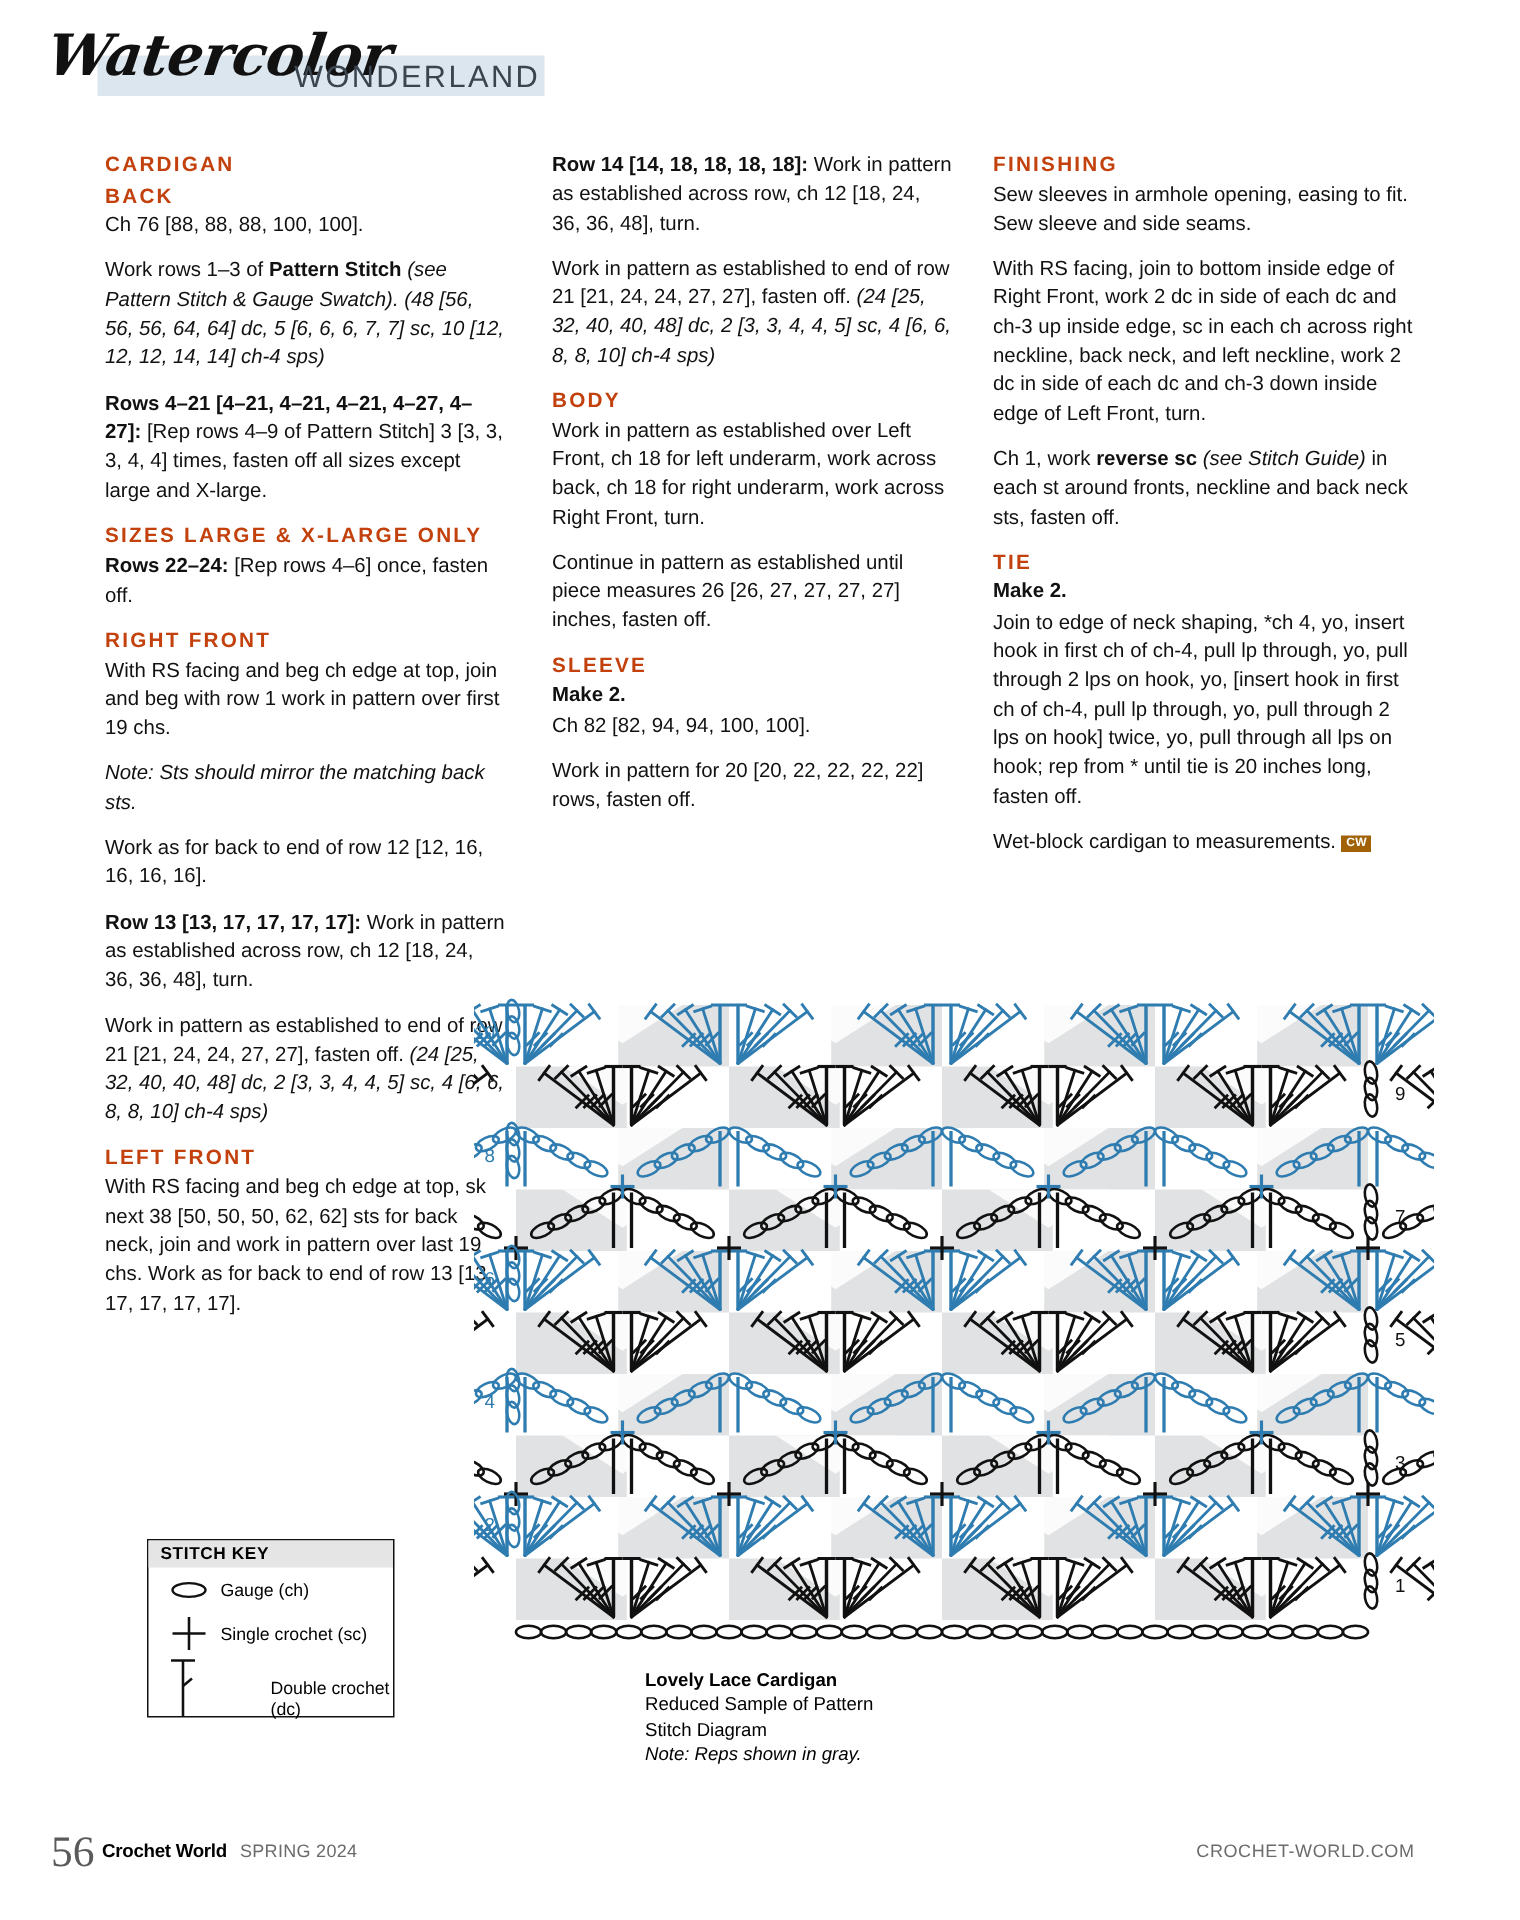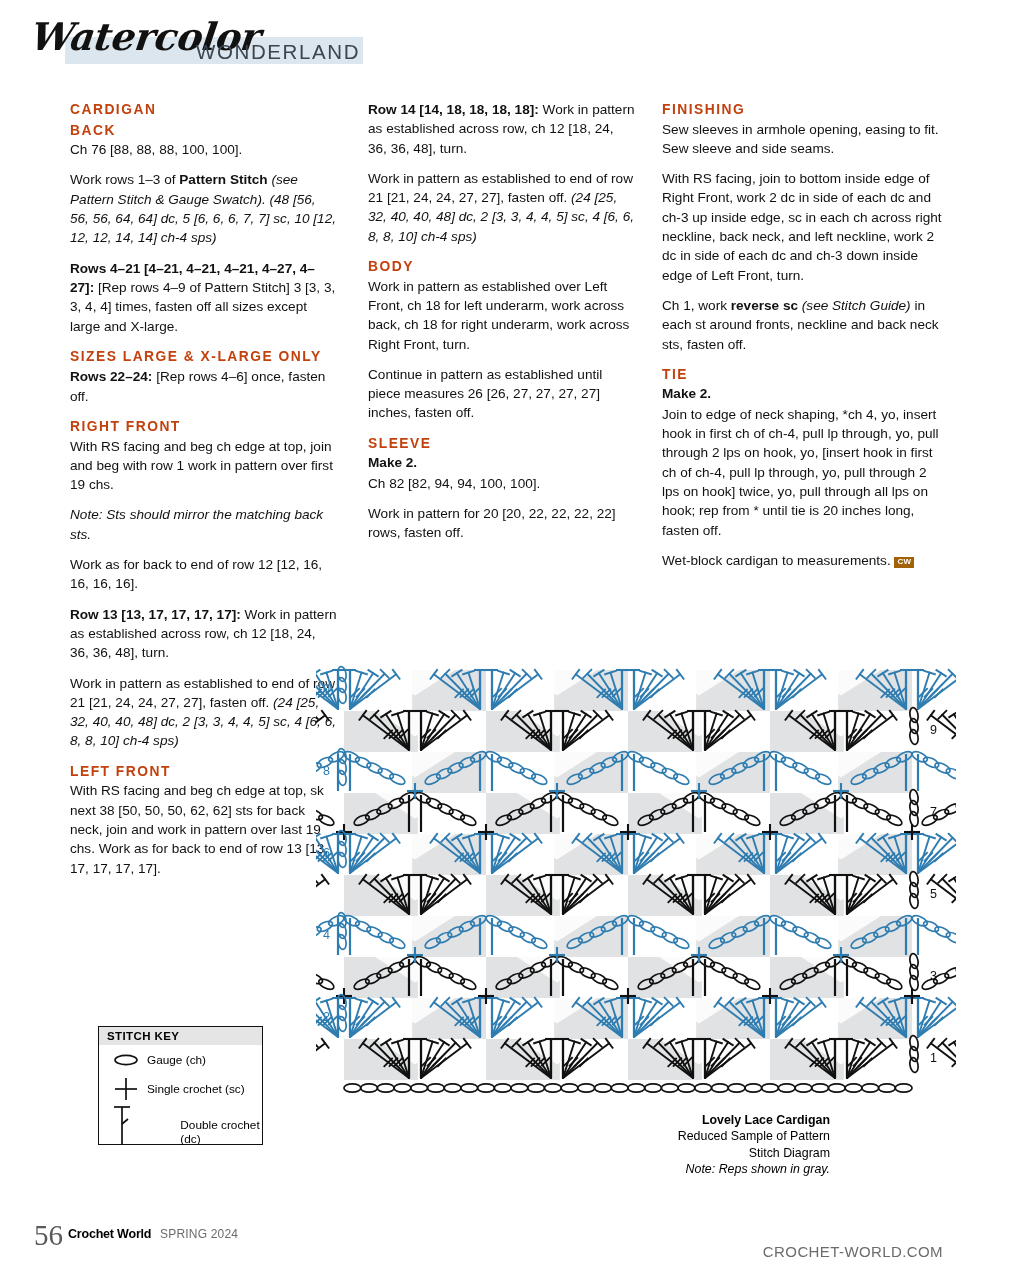--- a/index.html
+++ b/index.html
@@ -52,40 +52,40 @@
   #stitch-key-title{
     font-weight:700;font-size:11.5px;letter-spacing:.4px;
     background:#e5e5e5;padding:3px 0 3px 8px;
   }
   .key-row{display:flex;align-items:center;height:29px;padding-left:6px;}
   .key-glyph{width:42px;display:flex;justify-content:center;align-items:center;}
   .key-label{font-size:11.8px;}
   
   #diagram{position:absolute;left:316px;top:628px;width:640px;height:485px;}
   #caption{
-    position:absolute;left:430px;top:1112px;width:400px;text-align:right;
+    position:absolute;left:430px;top:1112px;width:400px;text-align:left;
     font-size:12.4px;line-height:1.32;
   }
   #caption .t1{font-weight:700;}
   
   #footer{position:absolute;left:0;top:1222px;width:1013px;height:40px;}
   #page-num{
     position:absolute;left:34px;top:-3px;font-size:29px;color:#5a5a5a;
     font-family:"Liberation Serif", serif;
   }
   #foot-mag{
     position:absolute;left:68px;top:5px;font-size:12.5px;font-weight:700;
     letter-spacing:-.2px;
   }
   #foot-issue{
     position:absolute;left:160px;top:5px;font-size:12px;color:#6b6b6b;
     letter-spacing:.2px;
   }
   #foot-site{
-    position:absolute;right:70px;top:21px;font-size:15px;color:#6b6b6b;
+    position:absolute;right:70px;top:5px;font-size:12px;color:#6b6b6b;
     letter-spacing:.4px;
   }
 </style>
 </head>
 <body>
 
 <div id="header-band"></div>
 <div id="header-script">Watercolor</div>
 <div id="header-word">WONDERLAND</div>
 

